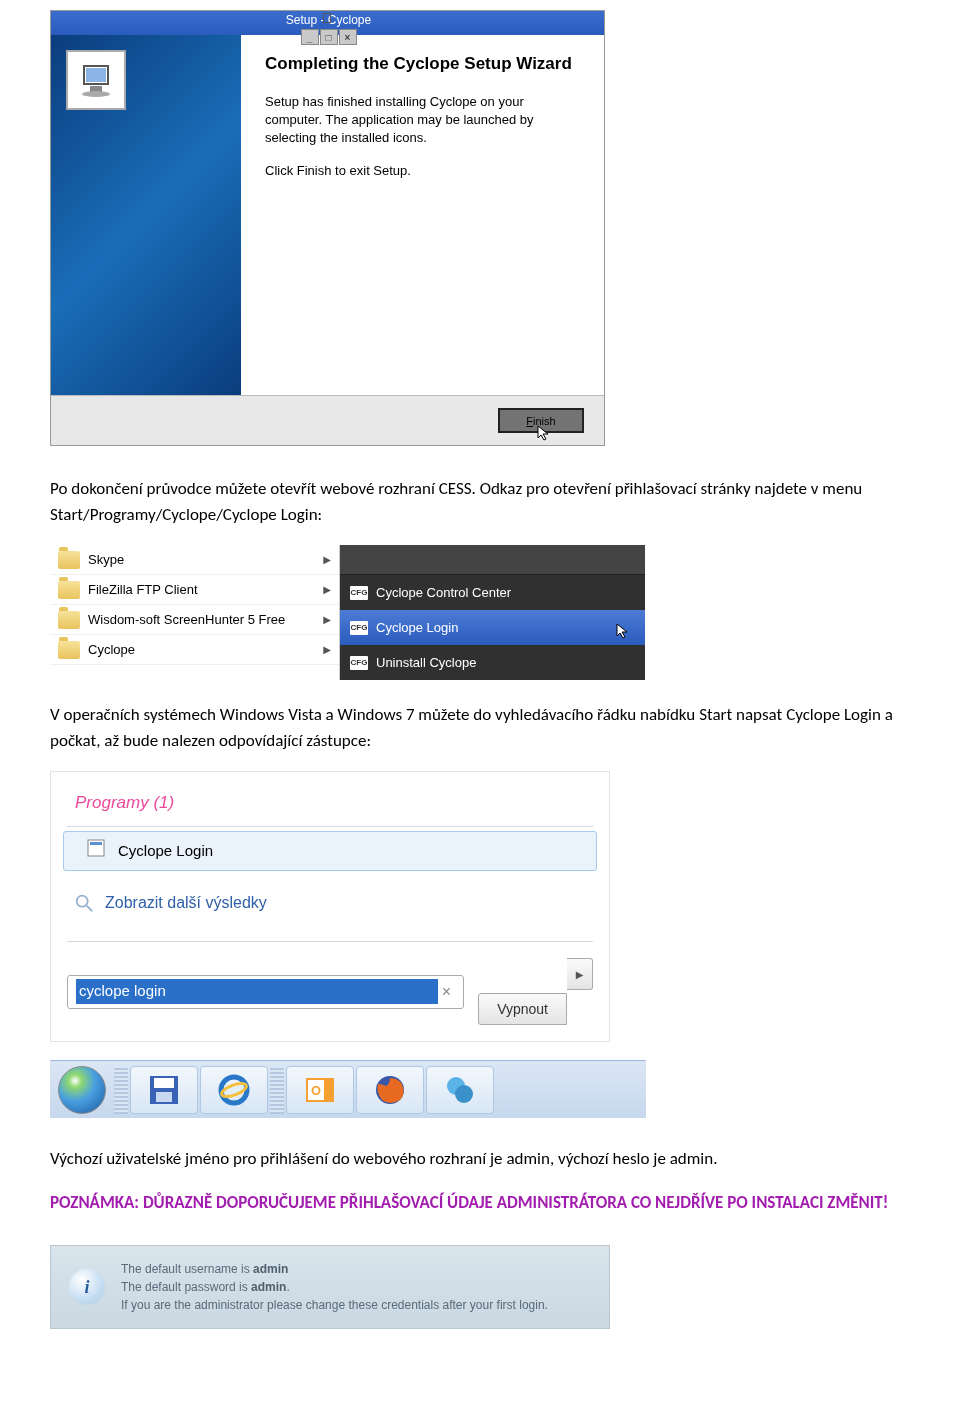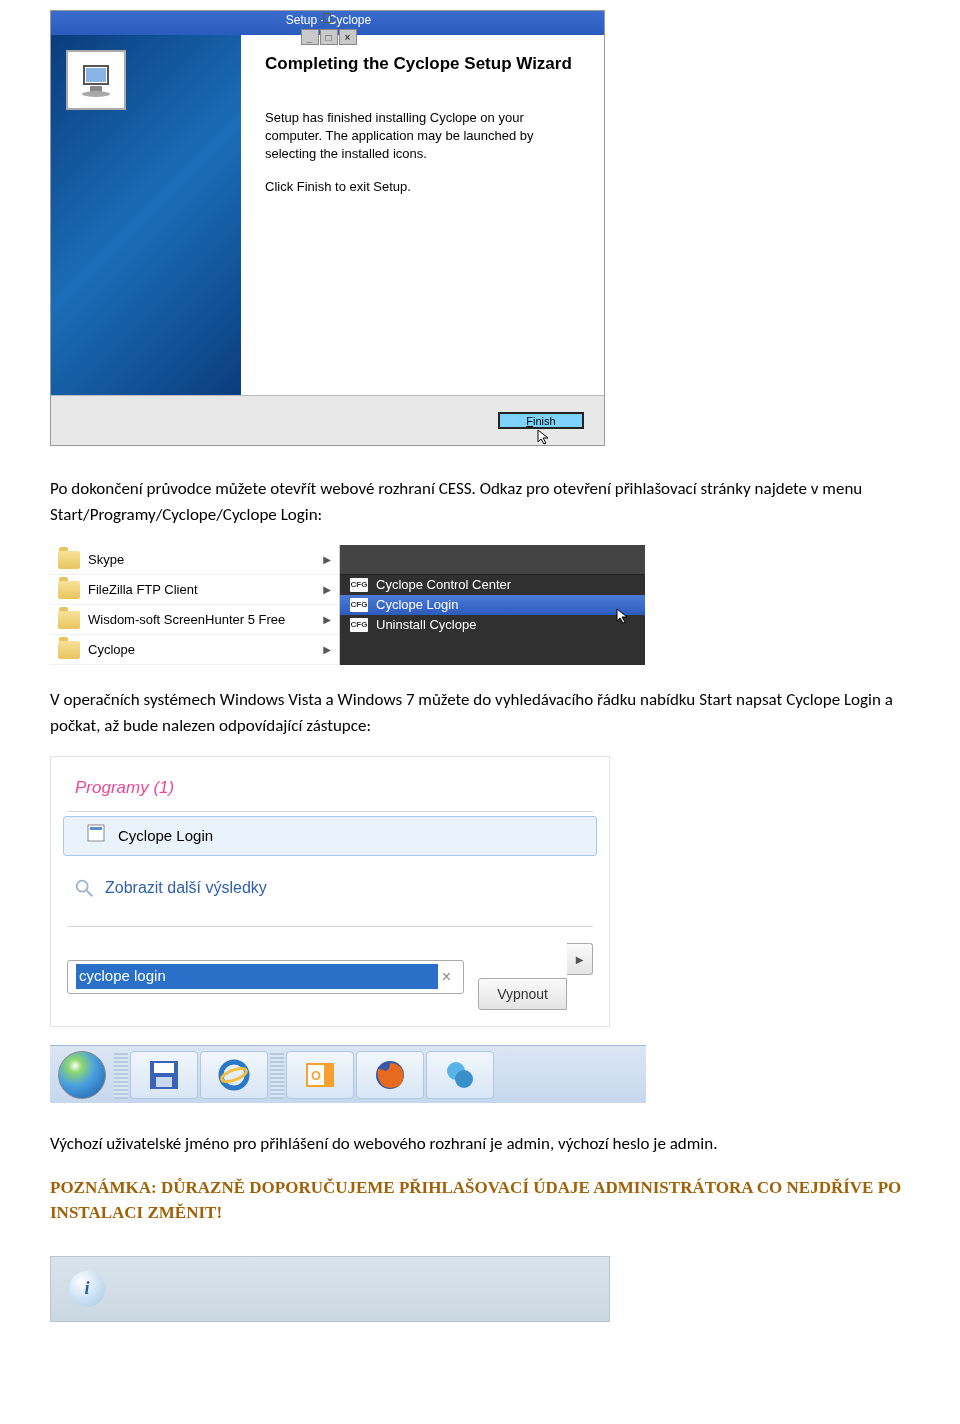--- a/index.html
+++ b/index.html
@@ -13,45 +13,45 @@
     .titlebar-title { flex: 1; }
     .win-controls { display: flex; gap: 1px; }
     .win-btn { width: 18px; height: 16px; background: #c9c9c9; border: 1px solid #888; display: flex; align-items: center; justify-content: center; font-size: 10px; font-weight: bold; color: #444; }
     
     .wizard-body { display: flex; background: #fff; height: 360px; }
     .wizard-side { width: 190px; background: linear-gradient(135deg, #0a3d7d 0%, #1a6db8 50%, #0a3d7d 100%); position: relative; display: flex; align-items: flex-start; justify-content: flex-start; padding-top: 15px; padding-left: 15px; }
     .wizard-side-icon { width: 60px; height: 60px; background: #fff; border: 2px solid #aaa; display: flex; align-items: center; justify-content: center; }
     .wizard-side-icon svg { width: 40px; height: 40px; }
     
     .wizard-content { flex: 1; padding: 18px 24px; font-family: Tahoma, sans-serif; }
-    .wizard-heading { font-size: 17px; font-weight: bold; margin-bottom: 34px; line-height: 1.3; }
+    .wizard-heading { font-size: 17px; font-weight: bold; margin-bottom: 18px; line-height: 1.3; }
     .wizard-text { font-size: 13px; margin-bottom: 14px; line-height: 1.4; color: #000; }
     
     .wizard-footer { background: #e8e8e8; border-top: 1px solid #bbb; height: 50px; display: flex; align-items: center; justify-content: flex-end; padding-right: 20px; }
-    .finish-btn { width: 86px; height: 17px; background: #7dd3fc; border: 2px solid #222; font-family: Tahoma, sans-serif; font-size: 11px; position: relative; }
+    .finish-btn { width: 86px; height: 25px; background: #737373; border: 2px solid #222; font-family: Tahoma, sans-serif; font-size: 11px; position: relative; }
     .cursor { position: absolute; left: 36px; top: 14px; pointer-events: none; }
     .cursor svg { width: 18px; height: 18px; }
     
     
     .doc-para { margin: 8px 0 18px 0; }
     .doc-para .bold { font-weight: normal; }
-    .doc-note { color: #a16207; font-weight: bold; margin-top: 10px; font-family: Liberation Serif, serif; }
+    .doc-note { color: #a21caf; font-weight: bold; margin-top: 10px; }
     
     
     .startmenu { width: 595px; margin: 10px 0 22px 0; font-family: "Segoe UI", Tahoma, sans-serif; font-size: 13px; }
     .startmenu-row { display: flex; }
     .sm-left { width: 290px; background: #fff; border-right: 1px solid #ccc; }
     .sm-item { display: flex; align-items: center; height: 30px; padding: 0 8px; gap: 8px; border-bottom: 1px solid #f0f0f0; }
     .sm-folder-icon { width: 22px; height: 18px; background: linear-gradient(#f7e19a, #e9c45e); border-radius: 2px; position: relative; }
     .sm-folder-icon::before { content: ""; position: absolute; left: 1px; top: -4px; width: 9px; height: 4px; background: #e9c45e; border-radius: 2px 2px 0 0; }
     .sm-arrow { margin-left: auto; font-size: 10px; color: #555; }
     
     .sm-right { flex: 1; background: #303030; color: #fff; }
     .sm-right-top { height: 30px; background: #444; border-bottom: 1px solid #222; }
-    .sm-right-item { display: flex; align-items: center; height: 20px; padding: 0 10px; gap: 8px; }
+    .sm-right-item { display: flex; align-items: center; height: 35px; padding: 0 10px; gap: 8px; }
     .sm-right-item.active { background: linear-gradient(#4d7bd6, #2a5cbe); position: relative; }
     .sm-cfg-icon { width: 18px; height: 14px; background: #fff; color: #333; font-size: 8px; font-weight: bold; display: flex; align-items: center; justify-content: center; border-radius: 1px; }
     .sm-cursor { position: absolute; right: 12px; top: 12px; }
     
     
     .win7-search { width: 560px; margin: 10px 0 18px 0; border: 1px solid #e3e3e3; background: #fff; font-family: "Segoe UI", Tahoma, sans-serif; }
     .w7-header { color: #ec4899; font-size: 17px; padding: 18px 18px 8px 24px; font-style: italic; }
     .w7-hr { border: none; border-top: 1px solid #d8d8d8; margin: 2px 16px 4px 16px; }
     .w7-result { display: flex; align-items: center; gap: 12px; padding: 6px 22px; font-size: 15px; }
     .w7-result.highlight { background: #eaf2fb; border: 1px solid #a8c8ee; border-radius: 3px; margin: 2px 12px; }
@@ -245,13 +245,18 @@
 
 <p class="doc-para">
   <span>Výchozí uživatelské jméno pro přihlášení do webového rozhraní je </span><span class="bold">admin</span><span>, výchozí heslo je </span><span class="bold">admin</span><span>.</span>
 </p>
 <p class="doc-note">POZNÁMKA: DŮRAZNĚ DOPORUČUJEME PŘIHLAŠOVACÍ ÚDAJE ADMINISTRÁTORA CO NEJDŘÍVE PO INSTALACI ZMĚNIT!</p>
 
 <div style="height:30px"></div>
 
 <div class="infobox">
   <div class="infobox-icon">i</div>
+  <div>
+    <span>The default username is </span><b>admin</b><br>
+    <span>The default password is </span><b>admin</b><span>.</span><br>
+    <span>If you are the administrator please change these credentials after your first login.</span>
+  </div>
 </div>
 
 </body></html>

